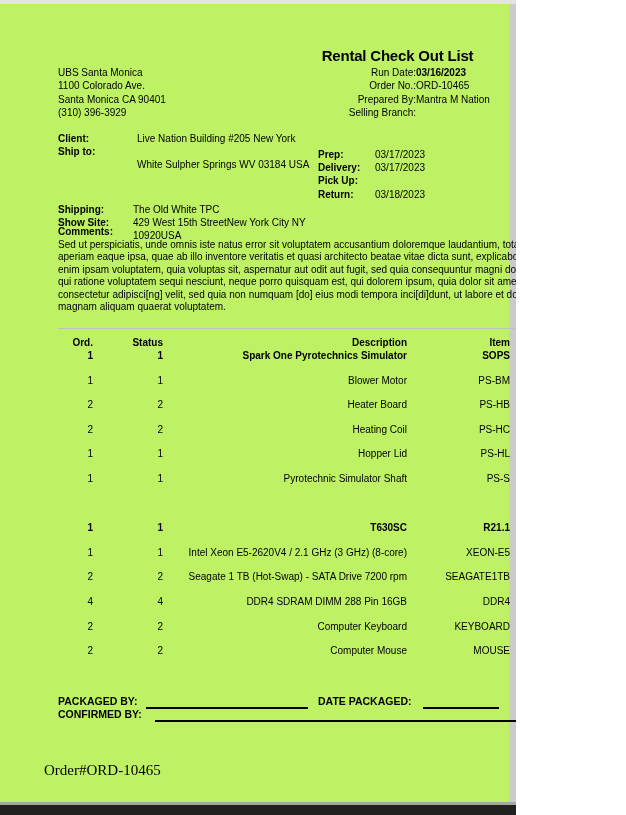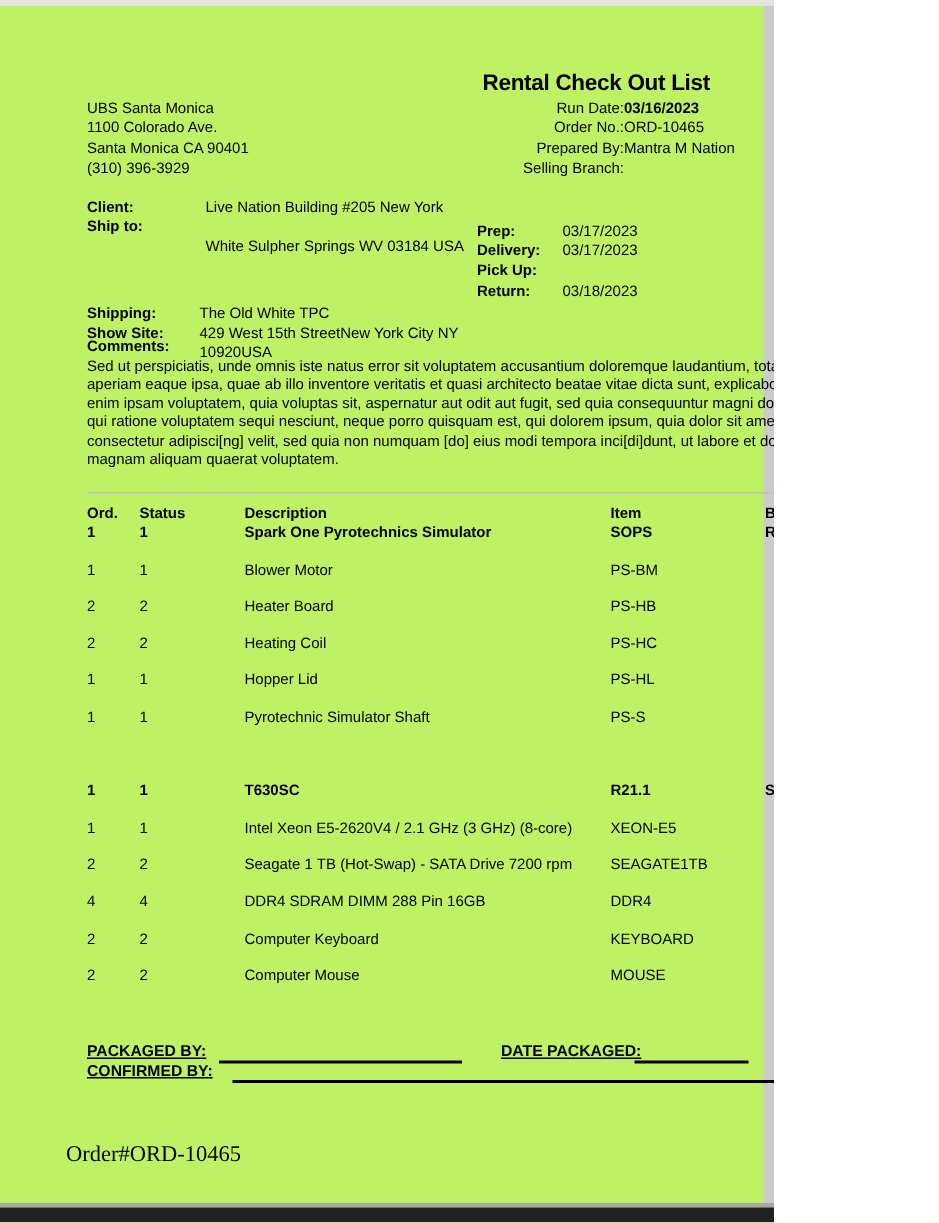--- a/index.html
+++ b/index.html
@@ -34,27 +34,27 @@
   .dates-row { display:grid; grid-template-columns:57px auto; }
 
   .shipping-block { position:absolute; left:58px; top:181px; line-height:13.2px;margin-top:22px; }
   .shipping-row { display:grid; grid-template-columns:75px auto; }
 
   .comments-label { position:absolute; left:58px; top:226px; font-weight:bold; }
   .comments-text  { position:absolute; left:58px; top:239px; width:512px; line-height:12.45px; }
 
   .table-rule { position:absolute; left:58px; top:328px; width:542px; height:1px; background:#c2c2c2; }
 
-  .items-table { position:absolute; left:58px; top:337px; width:542px; }
+  .items-table { position:absolute; left:58px; top:337px; width:542px;text-align:right; }
   .trow { display:grid; grid-template-columns:35px 70px 244px 103px 55px 1fr; height:24.6px; align-items:start; line-height:12px; }
   .trow.thead { height:13px; font-weight:bold; }
   .trow.group { font-weight:bold; }
   .trow.spacer { height:24.6px; }
 
-  .sig-label { position:absolute; font-weight:bold; font-size:10.5px;text-decoration:underline; }
+  .sig-label { position:absolute; font-weight:bold; font-size:10.5px; }
   .sig-line  { position:absolute; height:1.5px; background:#000; }
 
   .order-ref {
     position:absolute; left:44px; top:762px;
     font-family:"Liberation Serif","DejaVu Serif",serif; font-size:15px;
   }
 </style>
 </head>
 <body>
 
@@ -251,20 +251,20 @@
       <span>2</span>
       <span>Computer Mouse</span>
       <span>MOUSE</span>
       <span></span>
       <span></span>
     </div>
   </div>
 
   <div class="sig-label" style="left:58px; top:695px;">PACKAGED BY:</div>
   <div class="sig-line" style="left:146px; top:707px; width:162px;"></div>
-  <div class="sig-label" style="left:318px; top:695px;margin-left:16px;">DATE PACKAGED:</div>
+  <div class="sig-label" style="left:318px; top:695px;">DATE PACKAGED:</div>
   <div class="sig-line" style="left:423px; top:707px; width:76px;"></div>
   <div class="sig-label" style="left:58px; top:708px;">CONFIRMED BY:</div>
   <div class="sig-line" style="left:155px; top:720px; width:362px;"></div>
 
   <div class="order-ref">Order#ORD-10465</div>
 
 </div>
 
 </body></html>

